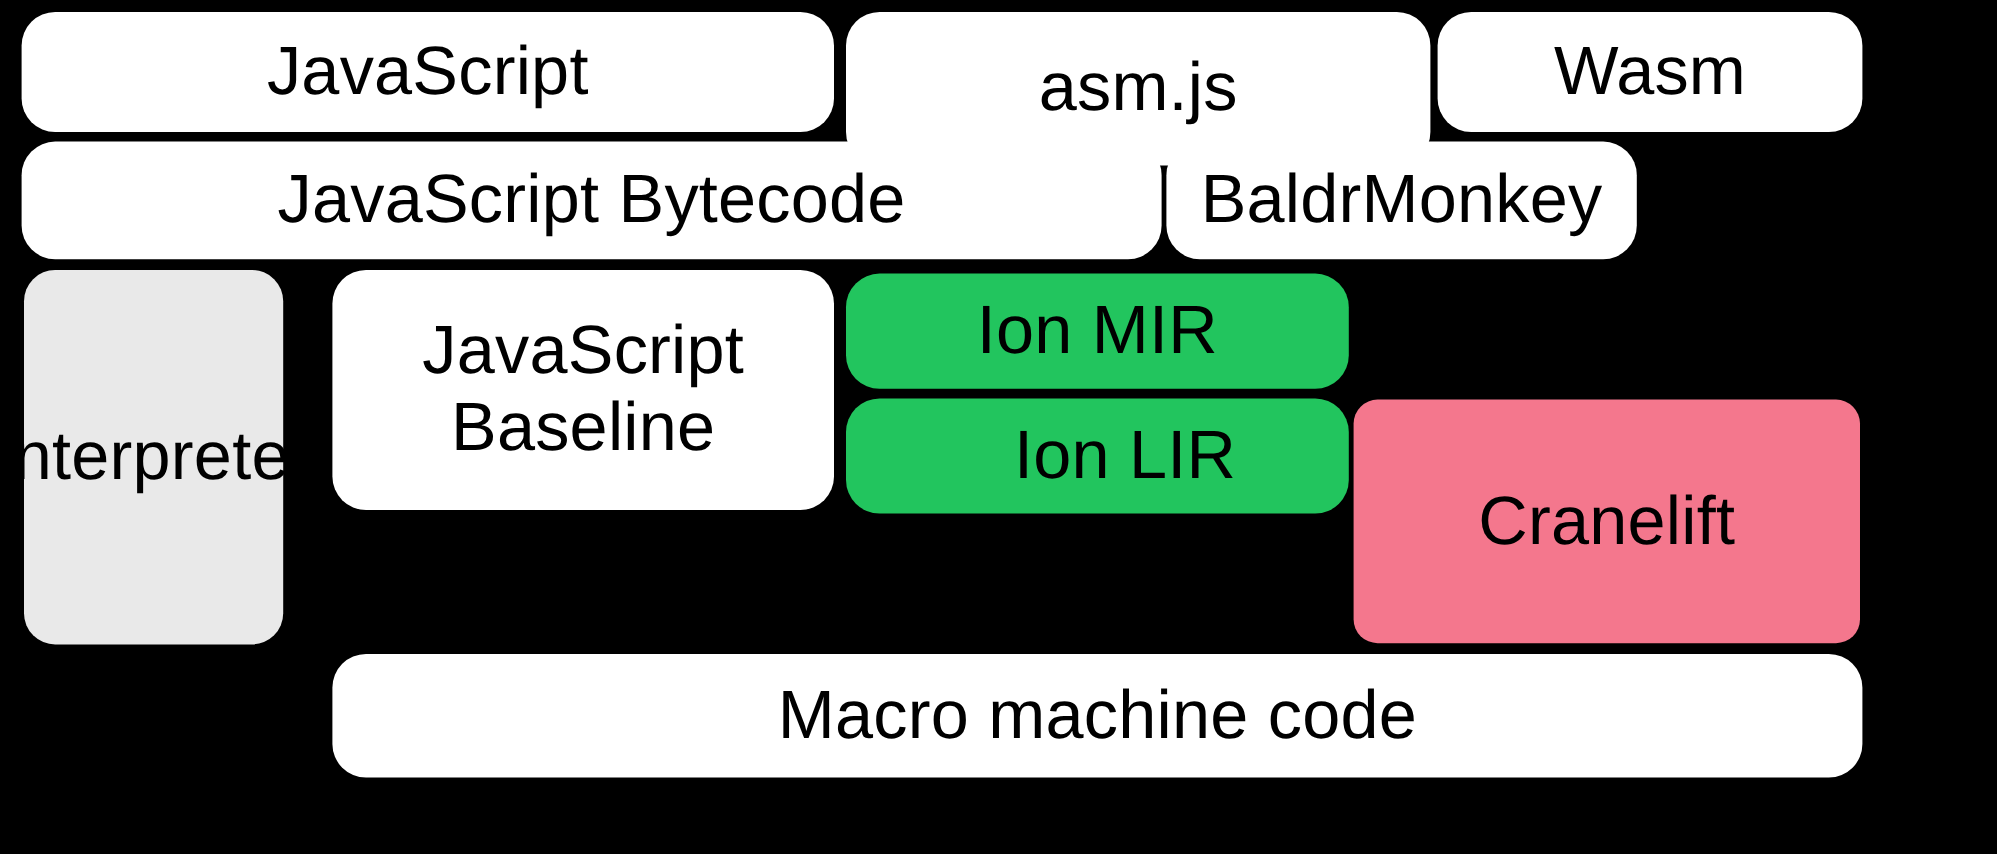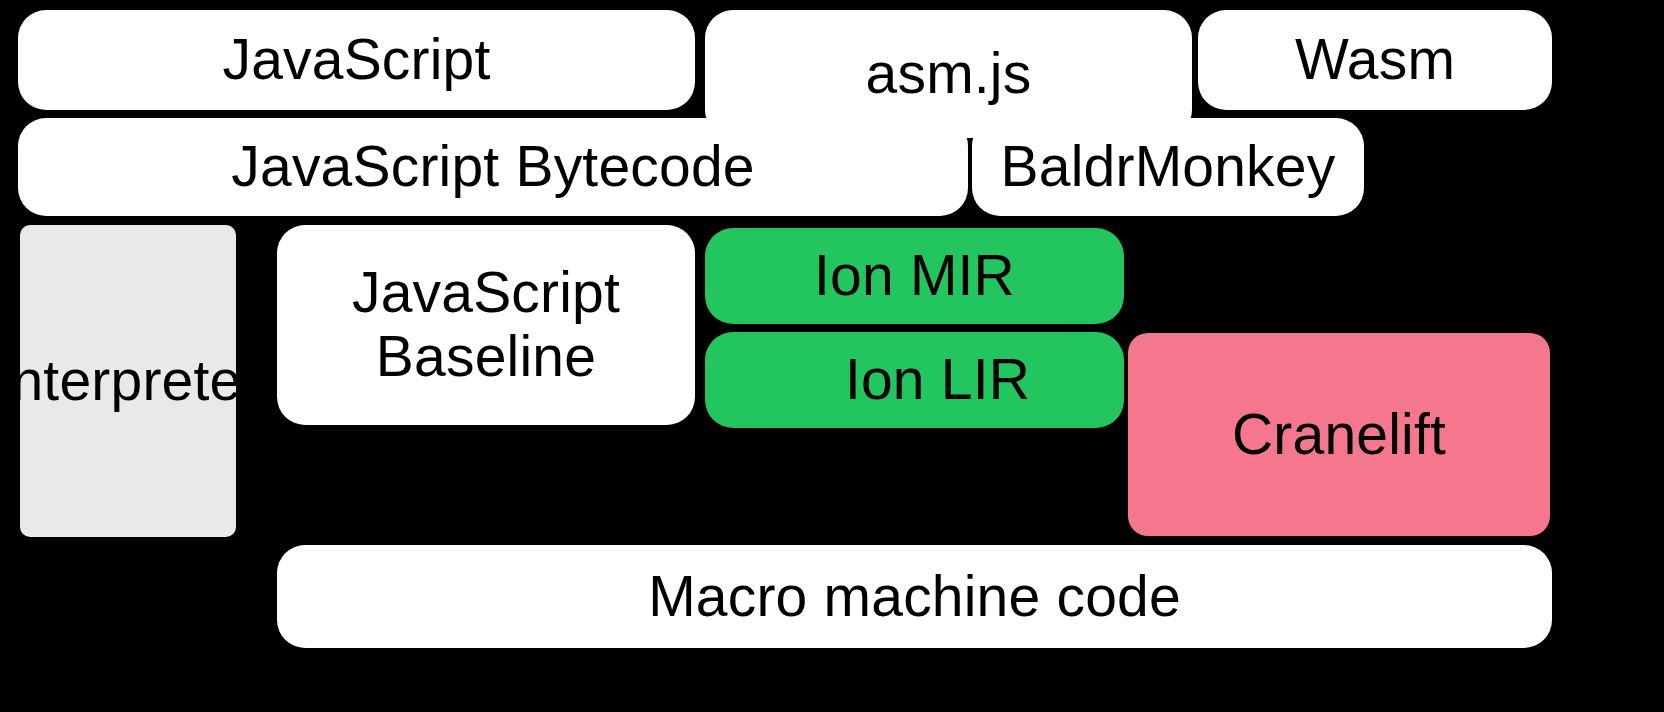--- a/index.html
+++ b/index.html
@@ -41,21 +41,21 @@
   
   .n-javascript      { left: 18px;   top: 10px;  width: 677px; height: 100px; }
   .n-asmjs           { left: 705px;  top: 10px;  width: 487px; height: 128px; }
   .n-wasm            { left: 1198px; top: 10px;  width: 354px; height: 100px; }
 
   
   .n-js-bytecode     { left: 18px;   top: 118px; width: 950px; height: 98px; }
   .n-baldrmonkey     { left: 972px;  top: 118px; width: 392px; height: 98px; }
 
   
-  .n-interpreter     { left: 20px;   top: 225px; width: 216px; height: 312px; border-radius: 10px; }
+  .n-interpreter     { left: 20px;   top: 225px; width: 216px; height: 312px; border-radius: 26px; }
   .n-js-baseline     { left: 277px;  top: 225px; width: 418px; height: 200px; }
   .n-ion-mir         { left: 705px;  top: 228px; width: 419px; height: 96px; }
   .n-ion-lir         { left: 705px;  top: 332px; width: 419px; height: 96px; padding-left: 46px; }
   .n-cranelift       { left: 1128px; top: 333px; width: 422px; height: 203px; border-radius: 20px; }
   .n-macro-assembler { left: 277px;  top: 434px; width: 845px; height: 100px; }
 
   
   .n-native-code     { left: 277px;  top: 545px; width: 1275px; height: 103px; }
 </style>
 </head>

